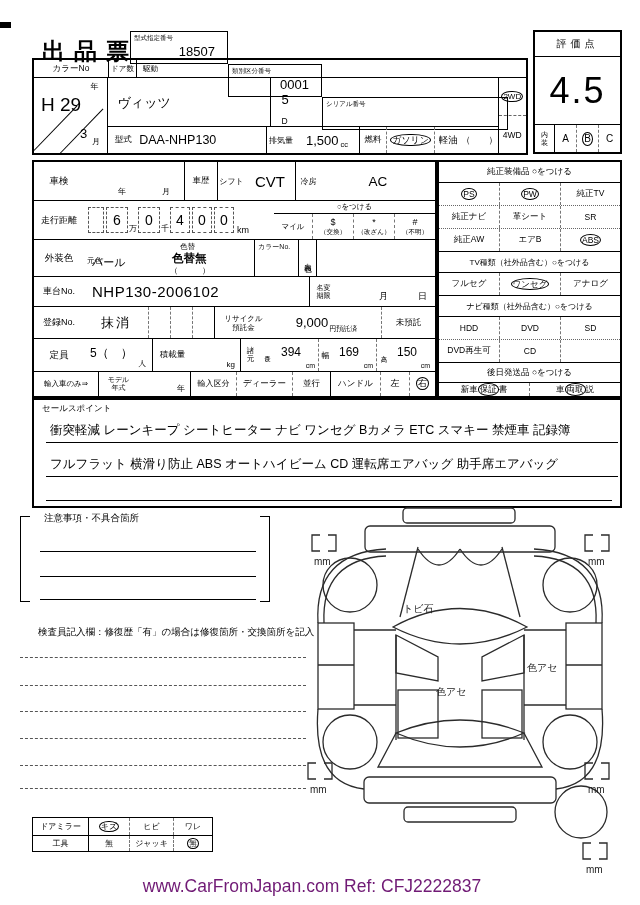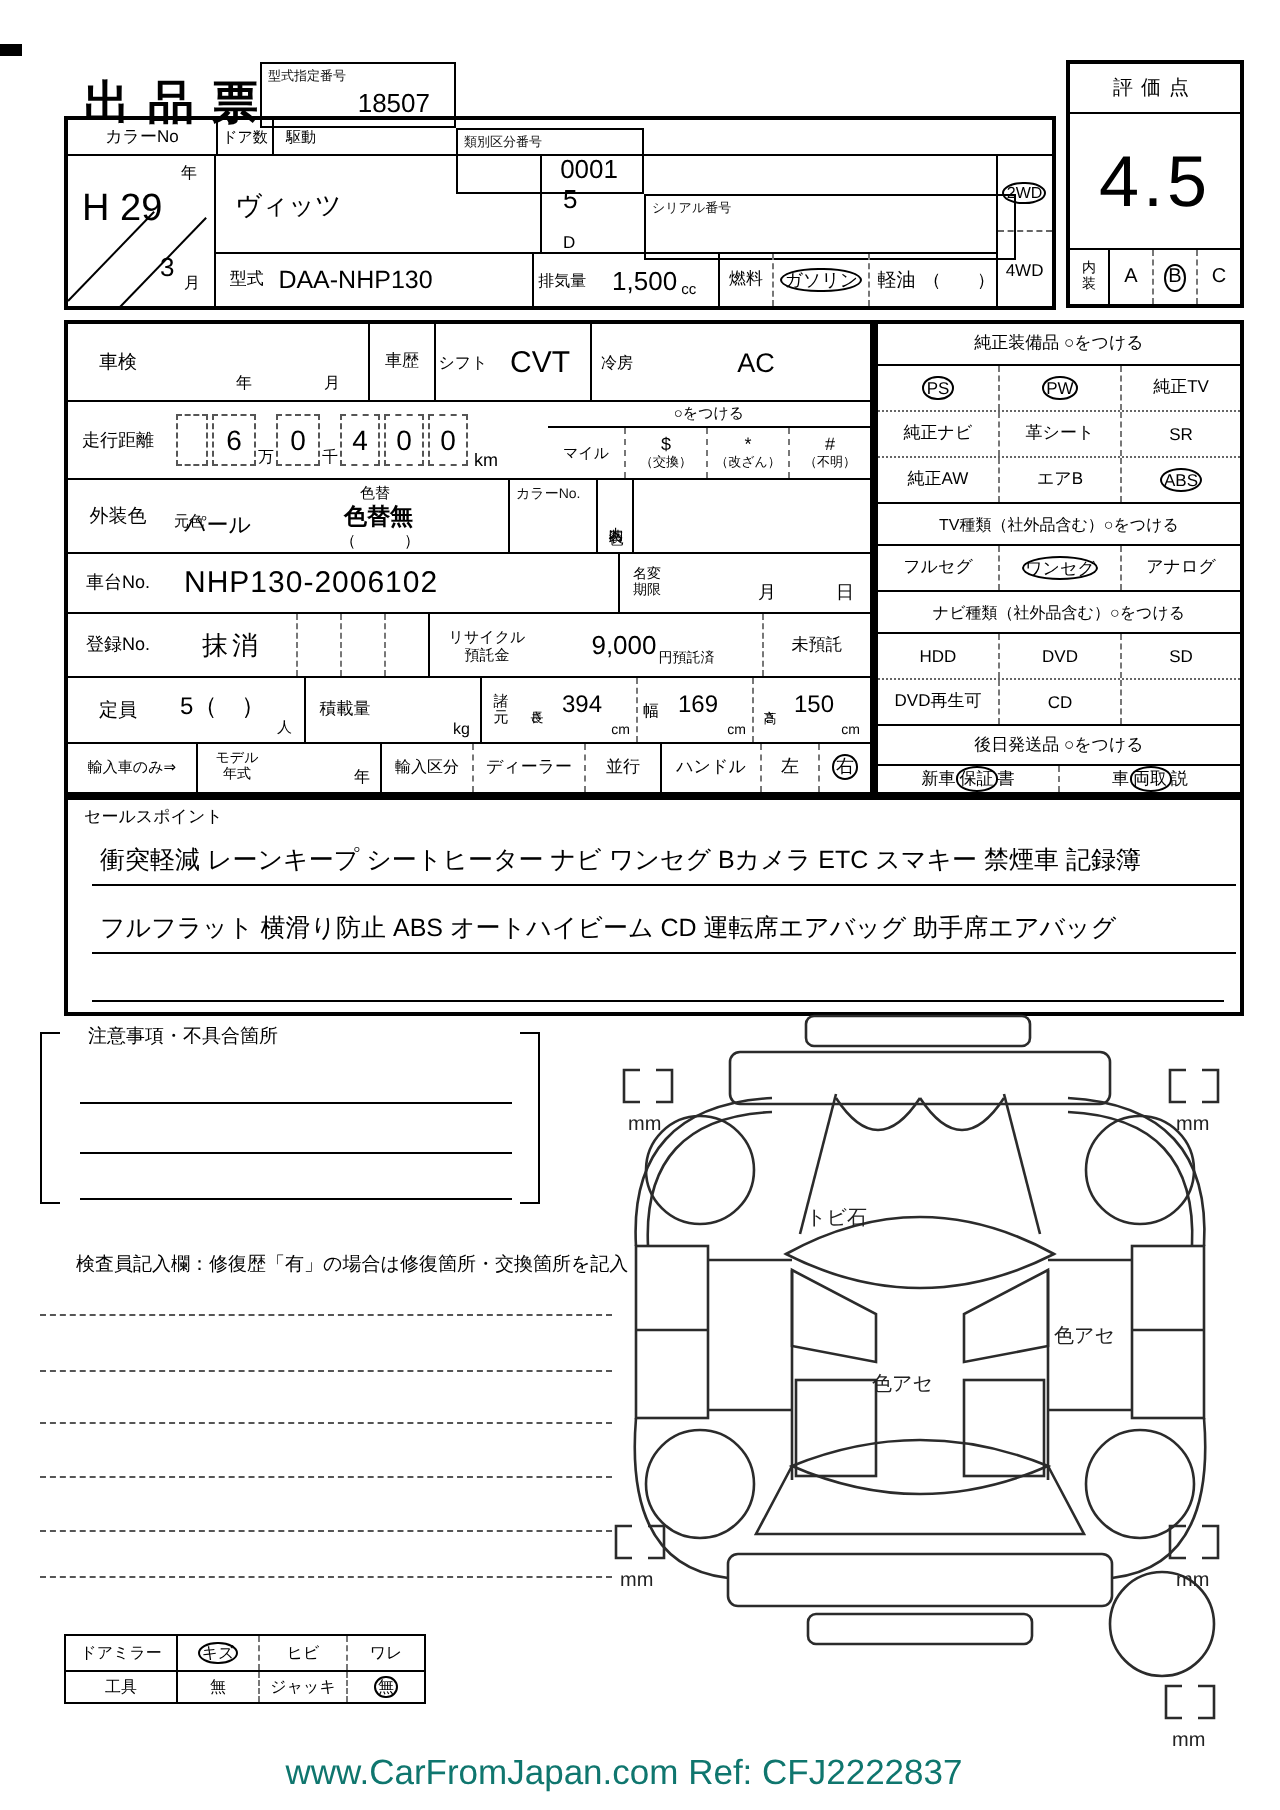--- a/index.html
+++ b/index.html
@@ -416,15 +416,15 @@
     <div class="flex st" style="flex:1">
       <div class="cell c" style="width:55px">工具</div>
       <div class="cell c sl" style="width:41px">無</div>
       <div class="cell c dl" style="width:44px">ジャッキ</div>
       <div class="cell c dl" style="flex:1">
           <span class="circ2">無</span>
         </div>
     </div>
   </div>
 
-  <div class="abs" style="left:0;top:876px;width:624px;text-align:center;font-size:17.5px;color:#0f766e">www.CarFromJapan.com Ref: CFJ2222837</div>
+  <div class="abs" style="left:0;top:876px;width:624px;text-align:center;font-size:17.5px;color:#701a75">www.CarFromJapan.com Ref: CFJ2222837</div>
 
 </div>
 
 </body></html>

